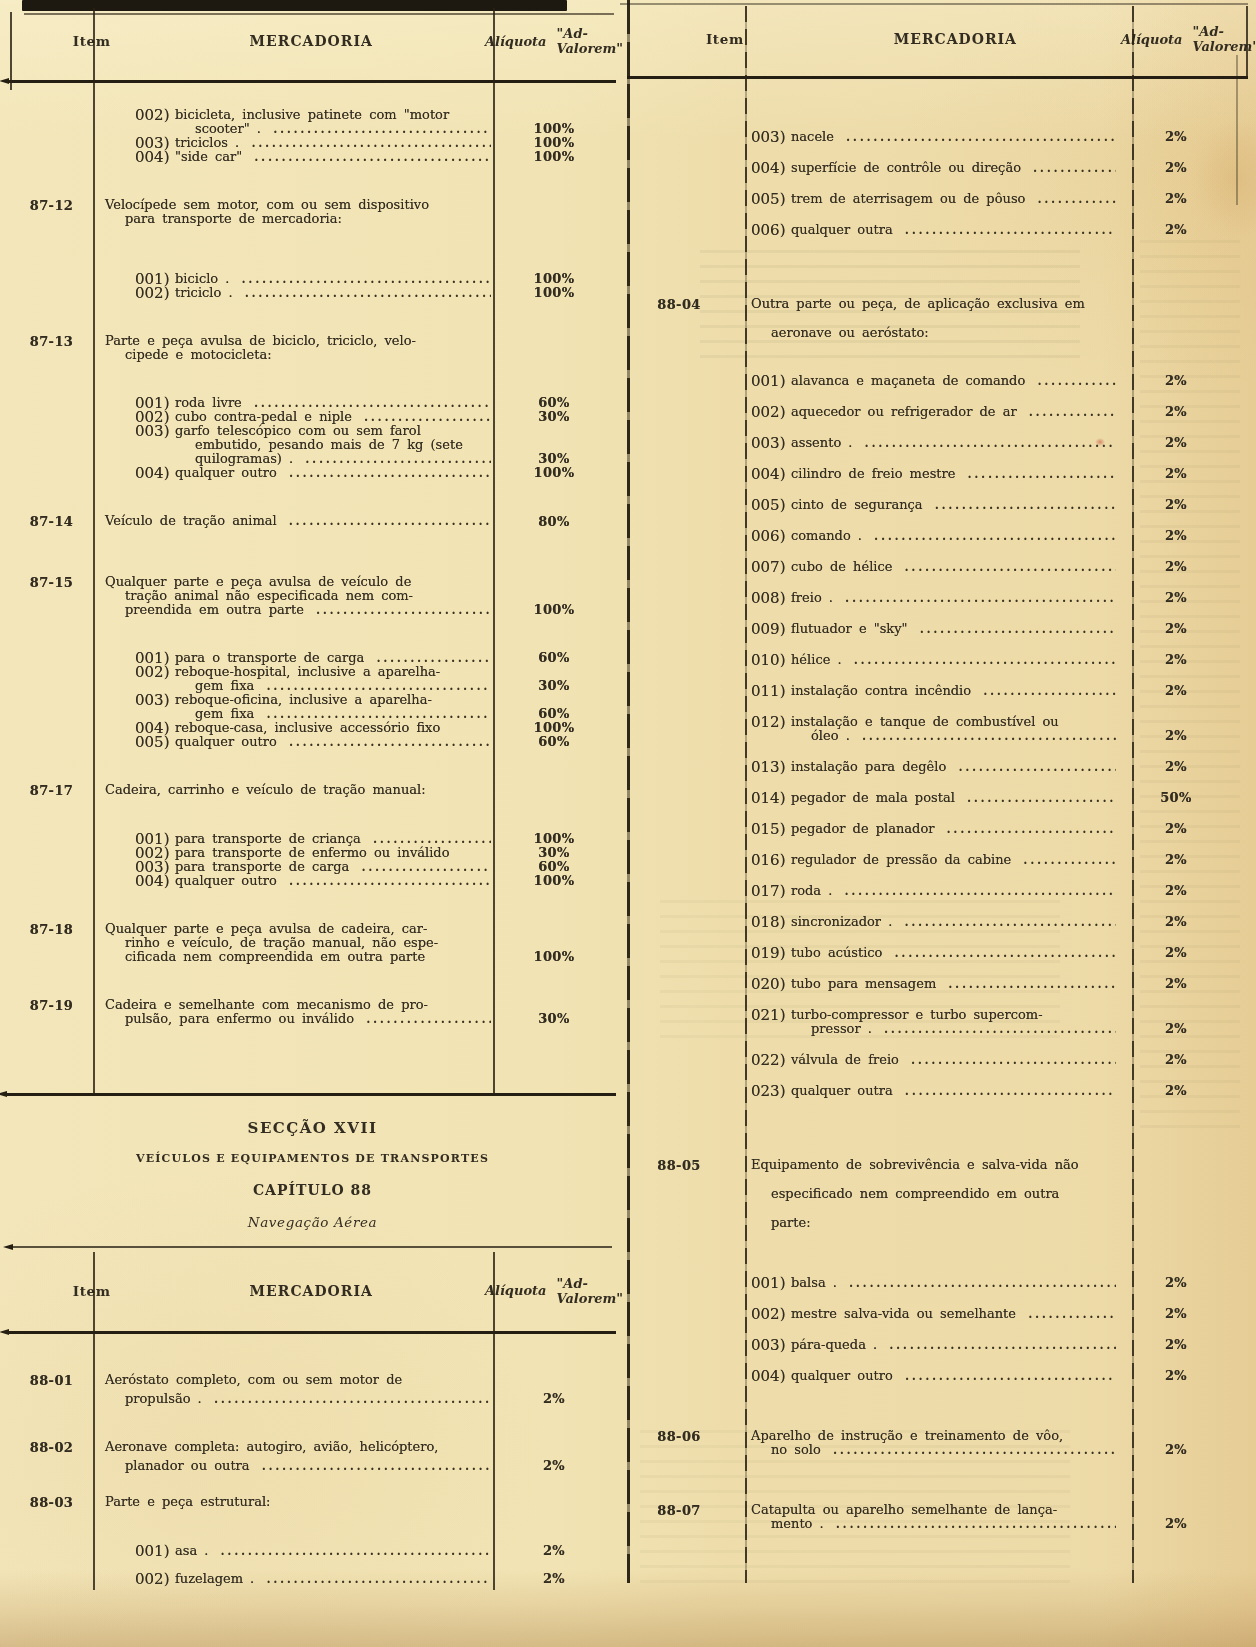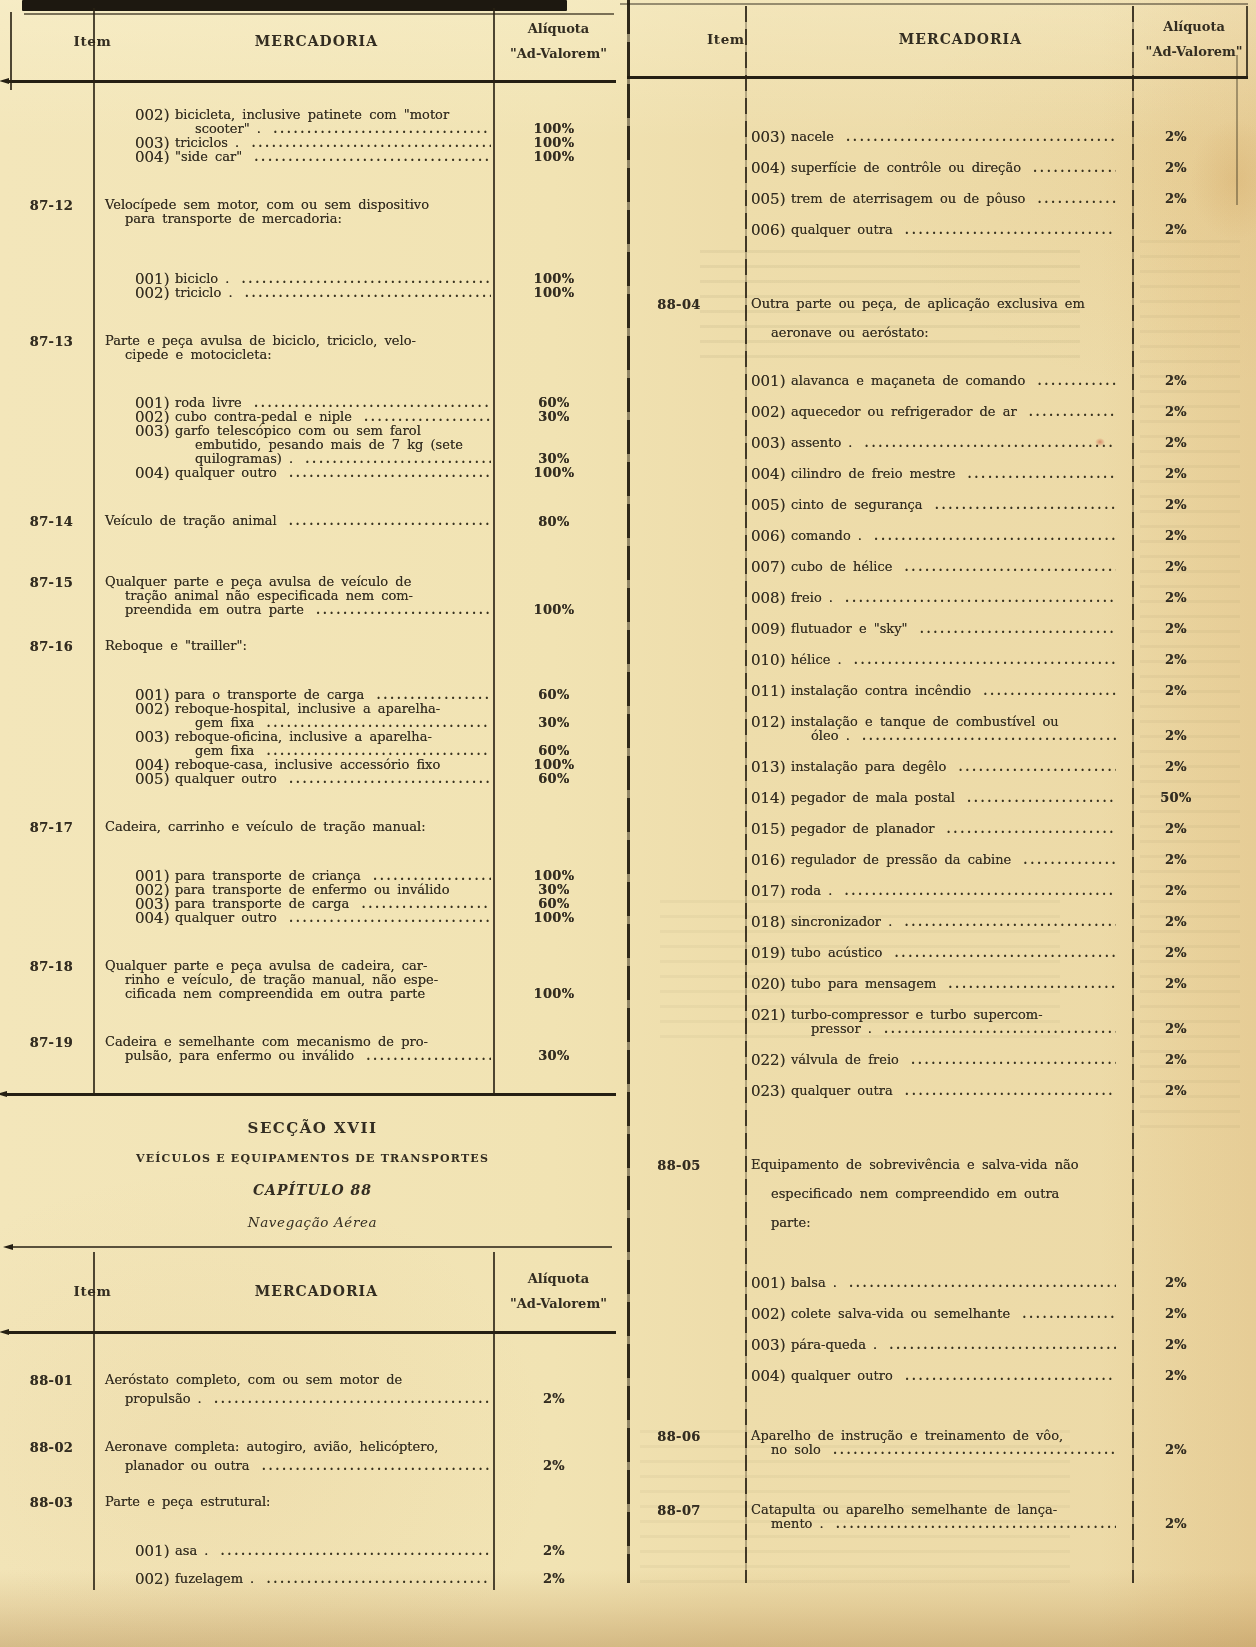--- a/index.html
+++ b/index.html
@@ -71,42 +71,42 @@
   .row.gap-sm{margin-top:14px !important;}
   .row.gap-md{margin-top:22px !important;}
   .row.gap-lg{margin-top:34px !important;}
   .row.gap-xl{margin-top:46px !important;}
   .row.gap-xxl{margin-top:60px !important;}
 
   
   .thead{font-weight:700;}
   .h-item{display:flex;align-items:center;justify-content:center;font-size:13.5px;letter-spacing:0.6px;}
   .h-merc{display:flex;align-items:center;justify-content:center;font-size:14px;letter-spacing:1px;}
-  .h-aliq{display:flex;flex-direction:column;align-items:center;justify-content:center;gap:10px;font-size:13px;}
+  .h-aliq{display:flex;flex-direction:row;align-items:center;justify-content:center;gap:10px;font-size:13px;font-style:italic;}
   .h-aliq .l2{font-weight:700;}
   #tbl-left-top .thead{height:82px;}
   #tbl-left-bottom .thead{height:85px;}
   #tbl-right .thead{height:78px;}
 
   
   .hrule{position:absolute;background:#251f13;height:3px;}
   .hrule.thin{height:2px;background:rgba(37,31,19,0.75);}
   .hrule.arrow::before{content:"";position:absolute;left:-9px;top:-2px;
     border-top:3.5px solid transparent;border-bottom:3.5px solid transparent;border-right:10px solid #251f13;}
   .vline{position:absolute;width:2px;background:rgba(42,34,20,0.82);}
   .vline.dashy{background:repeating-linear-gradient(180deg, rgba(42,34,20,0.88) 0 16px, rgba(42,34,20,0.30) 16px 23px);}
   .vline.thick{width:3px;background:repeating-linear-gradient(180deg, rgba(30,24,12,0.92) 0 34px, rgba(30,24,12,0.45) 34px 42px);}
   .topbar{position:absolute;left:22px;top:0;width:545px;height:11px;background:#1d1810;border-radius:1px;}
   .topbar-ext{position:absolute;left:24px;top:13px;width:590px;height:2px;background:rgba(40,31,17,0.6);}
 
   
   .section-break{position:absolute;left:10px;top:1097px;width:605px;height:151px;text-align:center;}
   .sb-secao{margin-top:22px;font-size:15px;font-weight:700;letter-spacing:1.5px;}
   .sb-sub{margin-top:15px;font-size:11px;font-weight:700;letter-spacing:1.2px;}
-  .sb-cap{margin-top:17px;font-size:14px;font-weight:700;font-style:italic;letter-spacing:1px;}
+  .sb-cap{margin-top:17px;font-size:14px;font-weight:700;letter-spacing:1px;}
   .sb-nav{margin-top:16px;font-size:13.5px;font-style:italic;letter-spacing:0.6px;}
 
   
   .ghost{position:absolute;pointer-events:none;
     background:repeating-linear-gradient(180deg, rgba(124,114,74,0.085) 0 3px, rgba(124,114,74,0) 3px 15px);
     filter:blur(0.7px);}
   .stain{position:absolute;pointer-events:none;border-radius:50%;}
 </style>
 </head>
 <body>
@@ -331,31 +331,20 @@
               </div>
               <div class="line cont">
                 <span class="t">preendida em outra parte </span>
                 <span class="dots"></span>
               </div>
             </div>
           </div>
           <div class="cell rate-cell">
             <span class="rate">100%</span>
           </div>
-        </div>
-        <div class="row title gap-md">
-          <div class="cell item-cell">87-16</div>
-          <div class="cell merc-cell">
-            <div class="body title-body">
-              <div class="line">
-                <span class="t">Reboque e "trailler":</span>
-              </div>
-            </div>
-          </div>
-          <div class="cell rate-cell"></div>
         </div>
         <div class="row entry gap-lg">
           <div class="cell item-cell"></div>
           <div class="cell merc-cell">
             <span class="num">001)</span>
             <div class="body">
               <div class="line">
                 <span class="t">para o transporte de carga </span>
                 <span class="dots"></span>
               </div>
@@ -1110,21 +1099,21 @@
           <div class="cell rate-cell">
             <span class="rate">2%</span>
           </div>
         </div>
         <div class="row entry">
           <div class="cell item-cell"></div>
           <div class="cell merc-cell">
             <span class="num">002)</span>
             <div class="body">
               <div class="line">
-                <span class="t">colete salva-vida ou semelhante </span>
+                <span class="t">mestre salva-vida ou semelhante </span>
                 <span class="dots"></span>
               </div>
             </div>
           </div>
           <div class="cell rate-cell">
             <span class="rate">2%</span>
           </div>
         </div>
         <div class="row entry">
           <div class="cell item-cell"></div>

